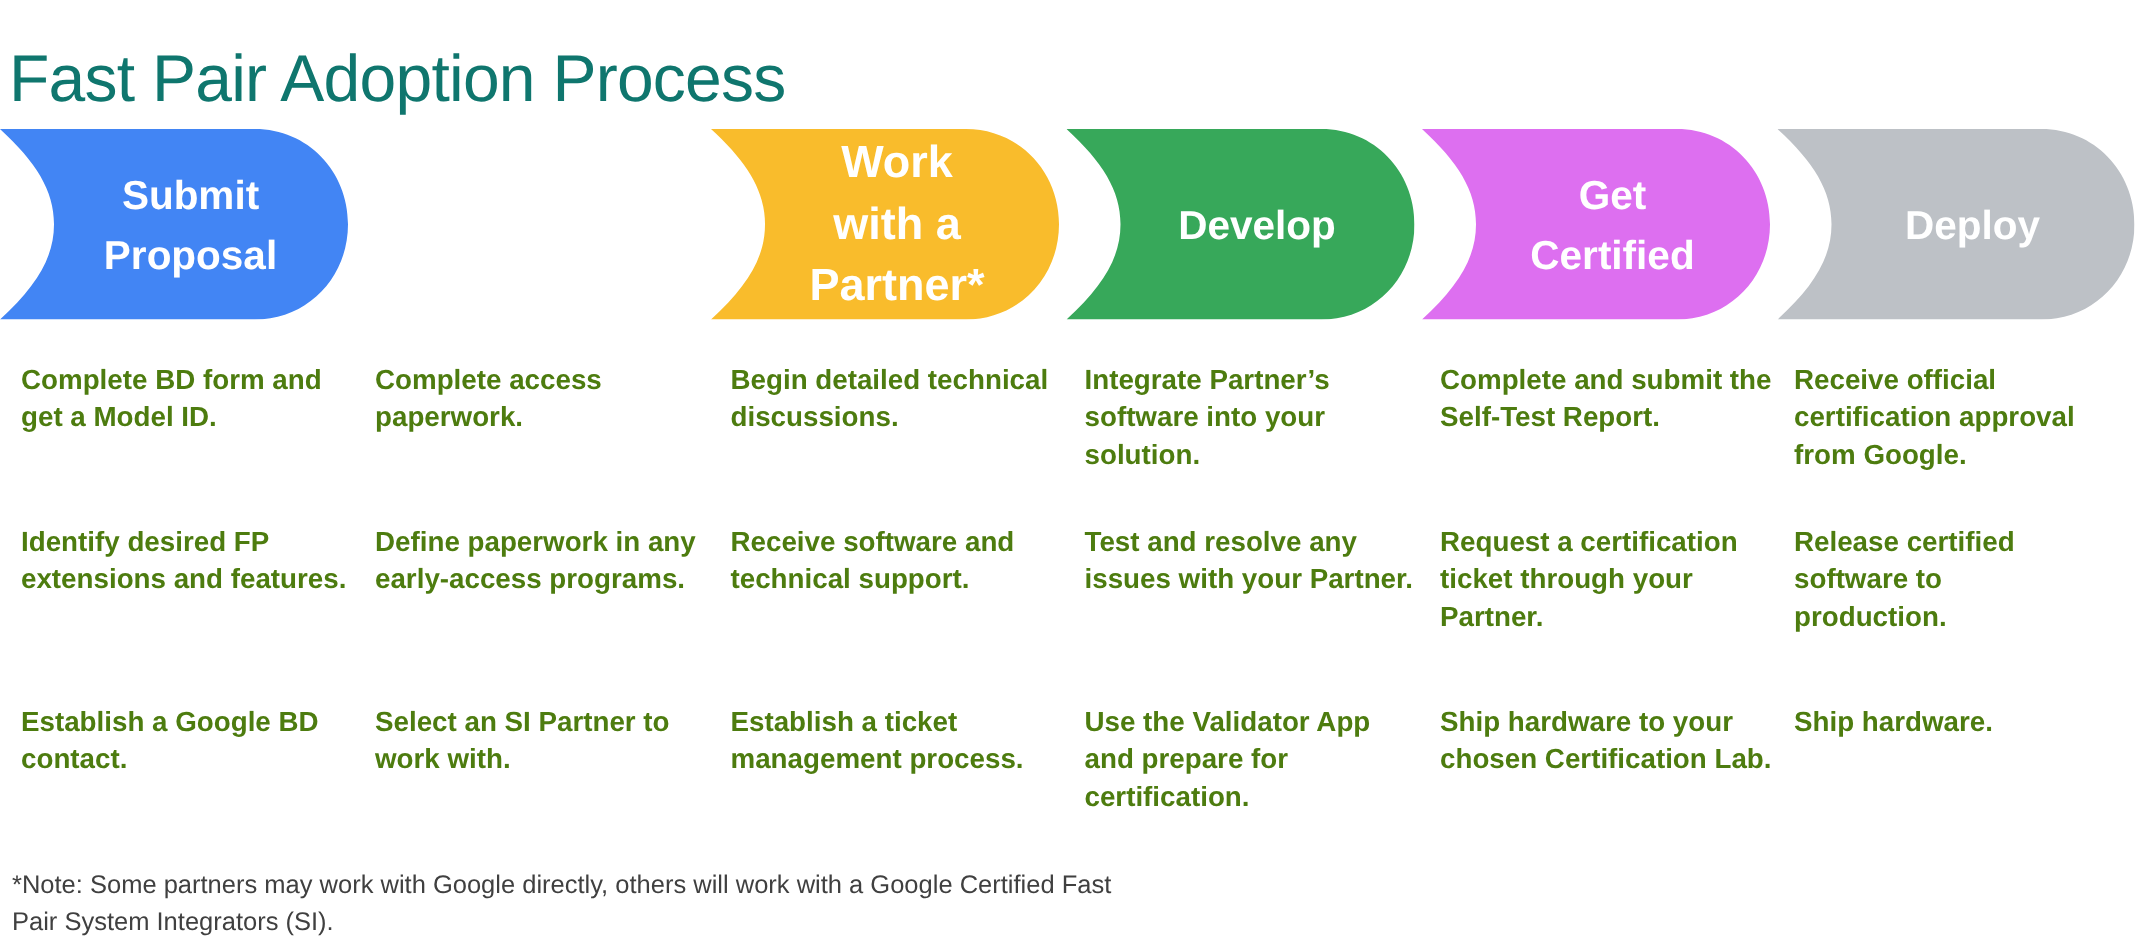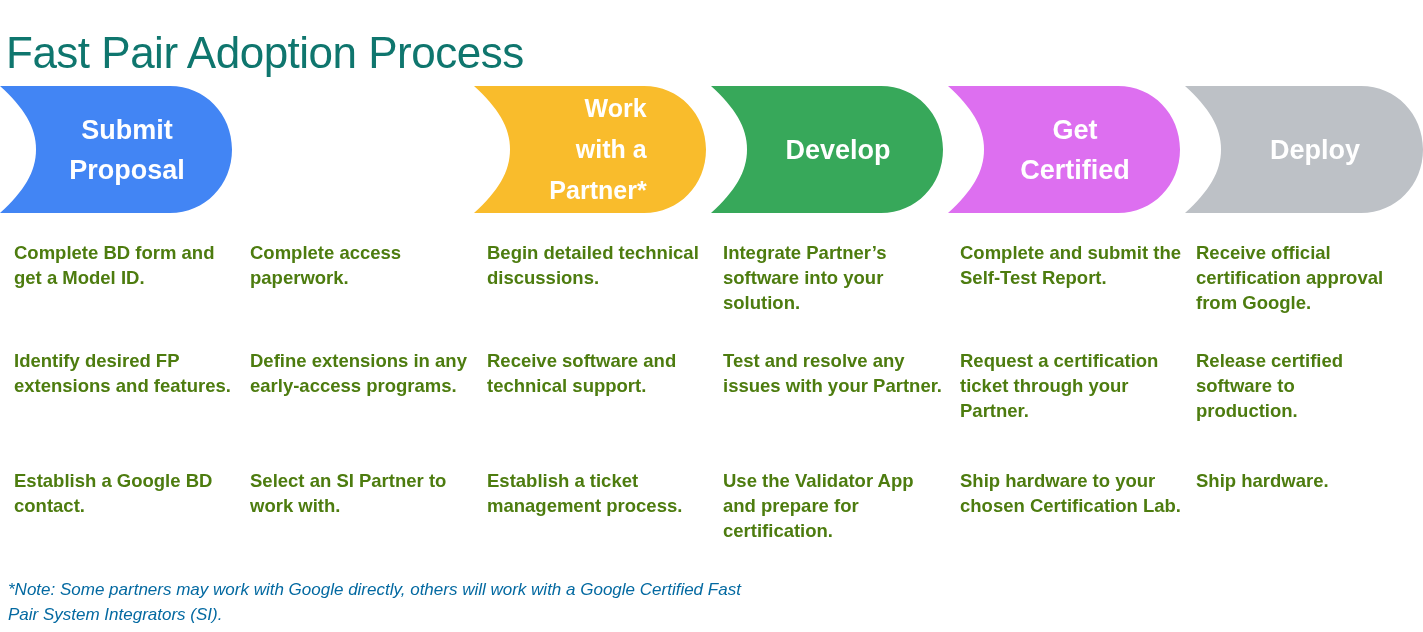--- a/index.html
+++ b/index.html
@@ -96,22 +96,21 @@
   .cell.r2 { top: 228px; }
 
   
   .footnote {
     position: absolute;
     left: 8px;
     top: 577px;
     width: 760px;
     font-size: 17px;
     line-height: 25px;
-    color: #0369a1;
-    font-style: italic;
+    color: #404040;
   }
 </style>
 </head>
 <body>
 
 <h1 class="page-title">Fast Pair Adoption Process</h1>
 
 <div class="banner">
 
   <div class="chev" style="left:0px; width:232px;">
@@ -120,21 +119,21 @@
     </svg>
     <div class="chev-label">Submit
 Proposal</div>
   </div>
 
 
   <div class="chev" style="left:474px; width:232px;">
     <svg class="chev-svg" viewBox="0 0 232 127" preserveAspectRatio="none">
       <path d="M0,0 H170 C205,0 232,28 232,63.5 C232,99 205,127 170,127 H0 C24,105 36,86 36,63.5 C36,41 24,22 0,0 Z" fill="#F9BC2C"></path>
     </svg>
-    <div class="chev-label wide" style="font-size:25px; line-height:41px;text-align:right;">Work
+    <div class="chev-label wide" style="font-size:30px; line-height:41px;">Work
 with a
 Partner*</div>
   </div>
 
   <div class="chev" style="left:711px; width:232px;">
     <svg class="chev-svg" viewBox="0 0 232 127" preserveAspectRatio="none">
       <path d="M0,0 H170 C205,0 232,28 232,63.5 C232,99 205,127 170,127 H0 C24,105 36,86 36,63.5 C36,41 24,22 0,0 Z" fill="#37A85A"></path>
     </svg>
     <div class="chev-label">Develop</div>
   </div>
@@ -159,21 +158,21 @@
 <div class="columns">
 
   <div class="col" style="left:14px;">
     <div class="cell r0">Complete BD form and get a Model ID.</div>
     <div class="cell r1">Identify desired FP extensions and features.</div>
     <div class="cell r2">Establish a Google BD contact.</div>
   </div>
 
   <div class="col" style="left:250px;">
     <div class="cell r0">Complete access paperwork.</div>
-    <div class="cell r1">Define extensions in any early-access programs.</div>
+    <div class="cell r1">Define paperwork in any early-access programs.</div>
     <div class="cell r2">Select an SI Partner to work with.</div>
   </div>
 
   <div class="col" style="left:487px;">
     <div class="cell r0">Begin detailed technical discussions.</div>
     <div class="cell r1">Receive software and technical support.</div>
     <div class="cell r2">Establish a ticket management process.</div>
   </div>
 
   <div class="col" style="left:723px;">

